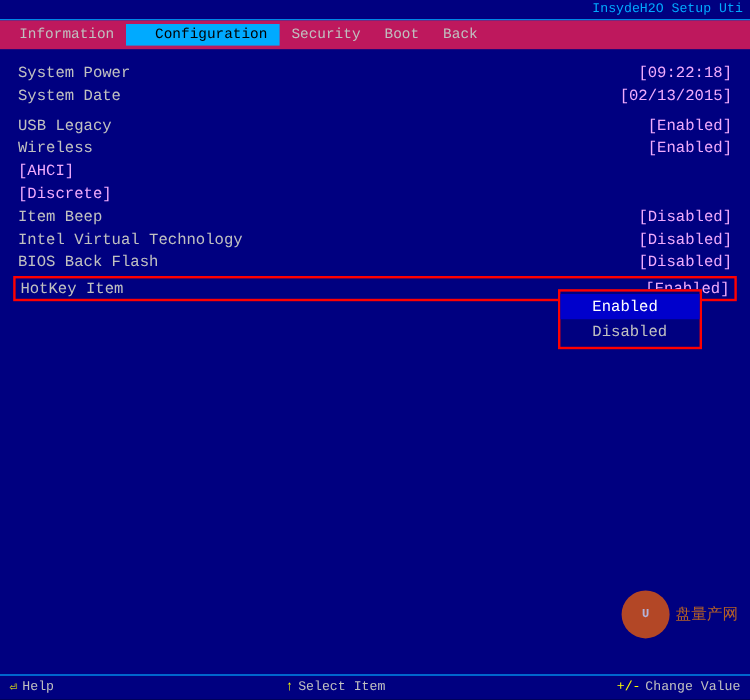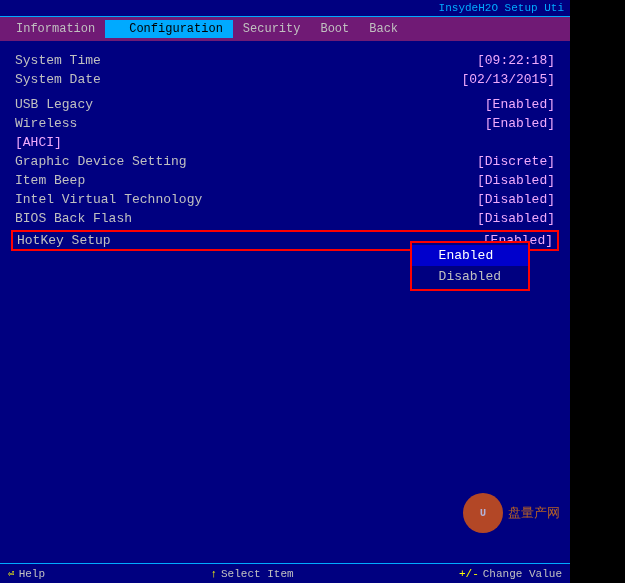--- a/index.html
+++ b/index.html
@@ -6,21 +6,21 @@
     body {
       width: 625px;
       height: 583px;
       background: #000;
       font-family: 'Courier New', Courier, monospace;
       overflow: hidden;
       position: relative;
     }
 
     .screen {
-      width: 570px;
+      width: 625px;
       height: 583px;
       background: #000080;
       position: relative;
       display: flex;
       flex-direction: column;
     }
 
     
     .top-bar {
       display: flex;
@@ -33,21 +33,21 @@
 
     .top-bar-brand {
       color: #00aaff;
       font-size: 11px;
       margin-left: auto;
     }
 
     
     .menu-bar {
       display: flex;
-      background: #701a75;
+      background: #be185d;
       padding: 3px 6px;
       gap: 0px;
     }
 
     .menu-item {
       color: #c0c0c0;
       font-size: 12px;
       padding: 2px 10px;
       cursor: pointer;
     }
@@ -174,57 +174,56 @@
     <div class="menu-item active">Configuration</div>
     <div class="menu-item">Security</div>
     <div class="menu-item">Boot</div>
     <div class="menu-item">Back</div>
   </div>
 
   <div class="main-content">
 
     <div id="settings-container">
         <div class="settings-row">
-          <span class="label">System Time</span>
+          <span class="label">System Power</span>
           <span class="value">[09:22:18]</span>
         </div>
         <div class="settings-row">
           <span class="label">System Date</span>
           <span class="value">[02/13/2015]</span>
         </div>
         <div style="height: 6px;"></div>
         <div class="settings-row">
           <span class="label">USB Legacy</span>
           <span class="value">[Enabled]</span>
         </div>
         <div class="settings-row">
           <span class="label">Wireless</span>
           <span class="value">[Enabled]</span>
         </div>
         <div class="settings-row">
           <span class="value">[AHCI]</span>
         </div>
         <div class="settings-row">
-          <span class="label">Graphic Device Setting</span>
           <span class="value">[Discrete]</span>
         </div>
         <div class="settings-row">
           <span class="label">Item Beep</span>
           <span class="value">[Disabled]</span>
         </div>
         <div class="settings-row">
           <span class="label">Intel Virtual Technology</span>
           <span class="value">[Disabled]</span>
         </div>
         <div class="settings-row">
           <span class="label">BIOS Back Flash</span>
           <span class="value">[Disabled]</span>
         </div>
         <div class="settings-row highlighted">
-          <span class="label">HotKey Setup</span>
+          <span class="label">HotKey Item</span>
           <span class="value">[Enabled]</span>
         </div>
       </div>
 
     <div class="dropdown-popup">
       <div class="dropdown-option selected">Enabled</div>
       <div class="dropdown-option">Disabled</div>
     </div>
 
     <div class="watermark">

